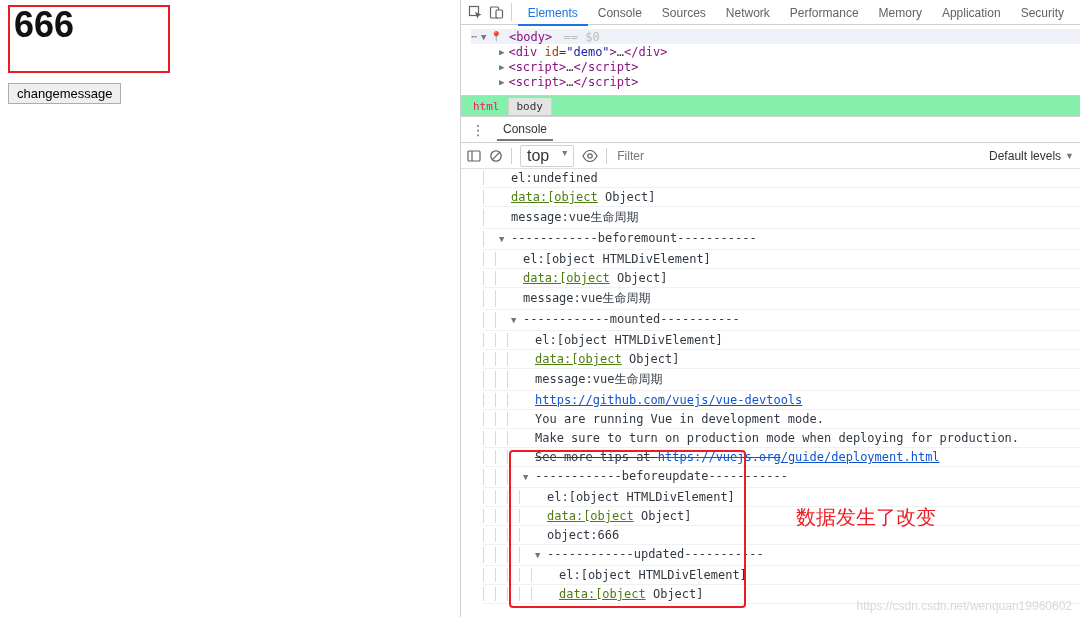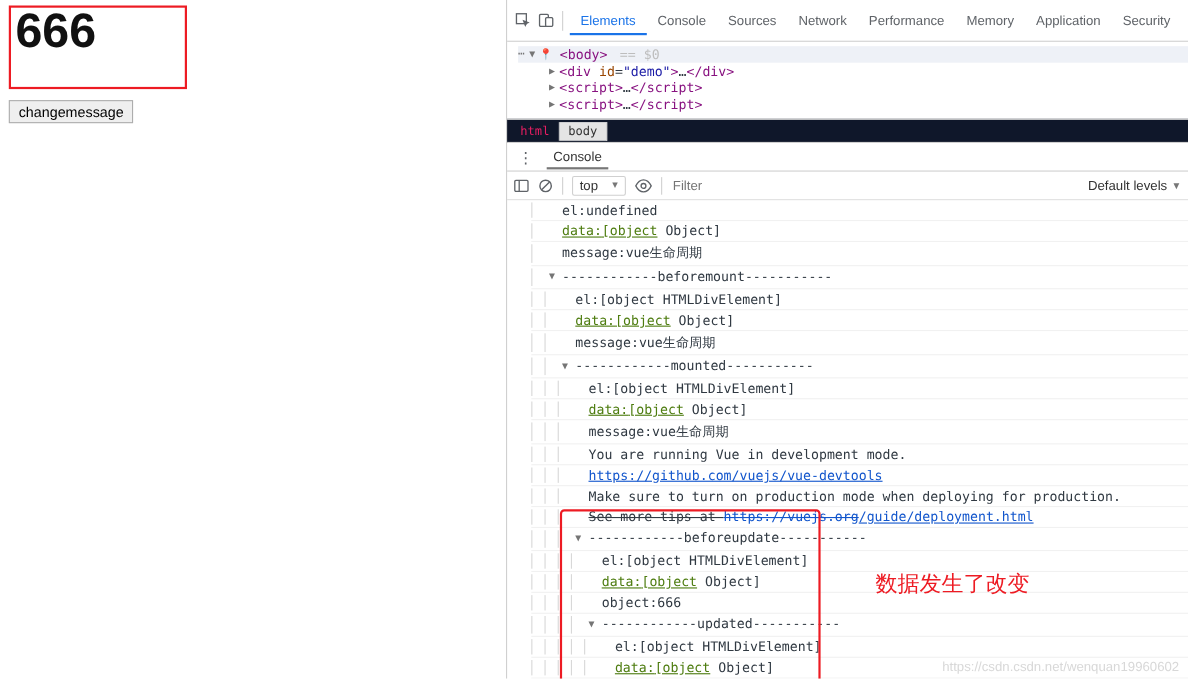--- a/index.html
+++ b/index.html
@@ -2,62 +2,62 @@
 <html><head>
 <meta charset="utf-8">
 <style>
   * { box-sizing: border-box; }
   html, body { margin: 0; padding: 0; font-family: Arial, sans-serif; font-size: 12px; color: #333; }
   body { width: 1080px; height: 617px; position: relative; background: #fff; }
 
   
   .page { position: absolute; top: 5px; left: 8px; }
   .page .display-box { border: 2px solid #ed1b23; padding: 0 4px 28px 4px; width: 162px; line-height: 1; }
-  .page .display-box span { font-size: 44px; font-weight: 700; color: #111; }
+  .page .display-box span { font-size: 36px; font-weight: 700; color: #111; }
   .page .btn { margin-top: 10px; background: #efefef; border: 1px solid #adadad; padding: 2px 8px; font-size: 13px; cursor: pointer; }
 
   
   .devtools { position: absolute; top: 0; left: 460px; right: 0; bottom: 0; border-left: 1px solid #d0d0d0; background: #fff; display: flex; flex-direction: column; }
 
   
-  .topbar { height: 38px; border-bottom: 1px solid #d0d0d0; display: flex; align-items: center; padding: 0 6px; gap: 4px; }
+  .topbar { height: 25px; border-bottom: 1px solid #d0d0d0; display: flex; align-items: center; padding: 0 6px; gap: 4px; }
   .topbar .iconbtn { width: 20px; height: 20px; display: flex; align-items: center; justify-content: center; color: #5f6368; }
   .topbar .iconbtn svg { display: block; }
   .topbar .vsep { width: 1px; height: 18px; background: #d0d0d0; margin: 0 2px; }
   .topbar .tabs { display: flex; height: 27px; align-items: flex-end; }
   .topbar .tab { padding: 5px 10px 6px; color: #5f6368; font-size: 12px; cursor: pointer; }
   .topbar .tab.active { color: #1a73e8; border-bottom: 2px solid #1a73e8; padding-bottom: 4px; }
 
   
   .elements { font-family: Menlo, Consolas, monospace; font-size: 12px; padding: 4px 0 6px 10px; color: #303942; }
   .elements .line { display: flex; align-items: center; gap: 4px; min-height: 15px; }
   .elements .arrow { color: #757575; font-size: 9px; }
   .elements .dots { color: #757575; font-size: 10px; }
   .elements .sel { background: #eef1f7; }
   .elements .hint { color: #bdbdbd; margin-left: 4px; }
   .elements .pin { color: #757575; font-size: 10px; margin-right: 2px; }
   .tag { color: #881280; }
   .attr-n { color: #994500; }
   .attr-v { color: #1a1aa6; }
 
   
-  .crumb { height: 22px; border-top: 1px solid #d0d0d0; border-bottom: 1px solid #d0d0d0; background: #0f172a; display: flex; align-items: center; padding: 0 4px; font-family: Menlo, Consolas, monospace; }
+  .crumb { height: 22px; border-top: 1px solid #d0d0d0; border-bottom: 1px solid #d0d0d0; background: #86efac; display: flex; align-items: center; padding: 0 4px; font-family: Menlo, Consolas, monospace; }
   .crumb .c { padding: 2px 8px; border-right: 1px solid #d0d0d0; color: #5f6368; font-size: 11px; }
   .crumb .c.html { color: #e91e63; }
   .crumb .c.sel { background: #e4e4e4; color: #333; }
 
   
   .drawer-header { height: 26px; border-bottom: 1px solid #d0d0d0; display: flex; align-items: center; padding: 0 4px; gap: 6px; }
   .drawer-header .dotsv { color: #5f6368; font-size: 14px; padding: 0 6px; cursor: pointer; }
   .drawer-header .lbl { border-bottom: 2px solid #777; padding: 4px 6px 3px; color: #333; }
 
   
   .console-tb { height: 26px; border-bottom: 1px solid #e0e0e0; display: flex; align-items: center; padding: 0 6px; gap: 8px; }
   .console-tb .slot { display: flex; align-items: center; gap: 4px; }
-  .ctx { border: 1px solid #d0d0d0; border-radius: 2px; padding: 1px 24px 1px 6px; font-size: 12px; color: #333; position: relative; }
+  .ctx { border: 1px solid #d0d0d0; border-radius: 2px; padding: 1px 24px 1px 6px; font-size: 16px; color: #333; position: relative; }
   .ctx::after { content: "▾"; position: absolute; right: 6px; top: 1px; color: #777; font-size: 10px; }
   .filter { border: none; outline: none; font-size: 12px; color: #333; width: 150px; }
   .levels { margin-left: auto; color: #333; font-size: 12px; display: flex; align-items: center; gap: 4px; }
   .levels .tri { font-size: 9px; color: #777; }
 
   
   .console { flex: 1; overflow: hidden; font-family: Menlo, Consolas, monospace; font-size: 12px; color: #303942; position: relative; }
   .msgs { padding-left: 22px; }
   .msg { display: flex; padding: 2px 0 2px 0; border-bottom: 1px solid #f1f1f1; }
   .msg .pipes { flex: 0 0 auto; display: flex; padding-right: 4px; }
@@ -262,30 +262,30 @@
           <div class="toggle"></div>
           <div class="txt">message:vue生命周期</div>
         </div>
         <div class="msg">
           <div class="pipes">
             <div class="pipe"></div>
             <div class="pipe"></div>
             <div class="pipe"></div>
           </div>
           <div class="toggle"></div>
+          <div class="txt"><span class="url">https://github.com/vuejs/vue-devtools</span></div>
+        </div>
+        <div class="msg">
+          <div class="pipes">
+            <div class="pipe"></div>
+            <div class="pipe"></div>
+            <div class="pipe"></div>
+          </div>
+          <div class="toggle"></div>
           <div class="txt">You are running Vue in development mode.</div>
-        </div>
-        <div class="msg">
-          <div class="pipes">
-            <div class="pipe"></div>
-            <div class="pipe"></div>
-            <div class="pipe"></div>
-          </div>
-          <div class="toggle"></div>
-          <div class="txt"><span class="url">https://github.com/vuejs/vue-devtools</span></div>
         </div>
         <div class="msg">
           <div class="pipes">
             <div class="pipe"></div>
             <div class="pipe"></div>
             <div class="pipe"></div>
           </div>
           <div class="toggle"></div>
           <div class="txt">Make sure to turn on production mode when deploying for production.</div>
         </div>

